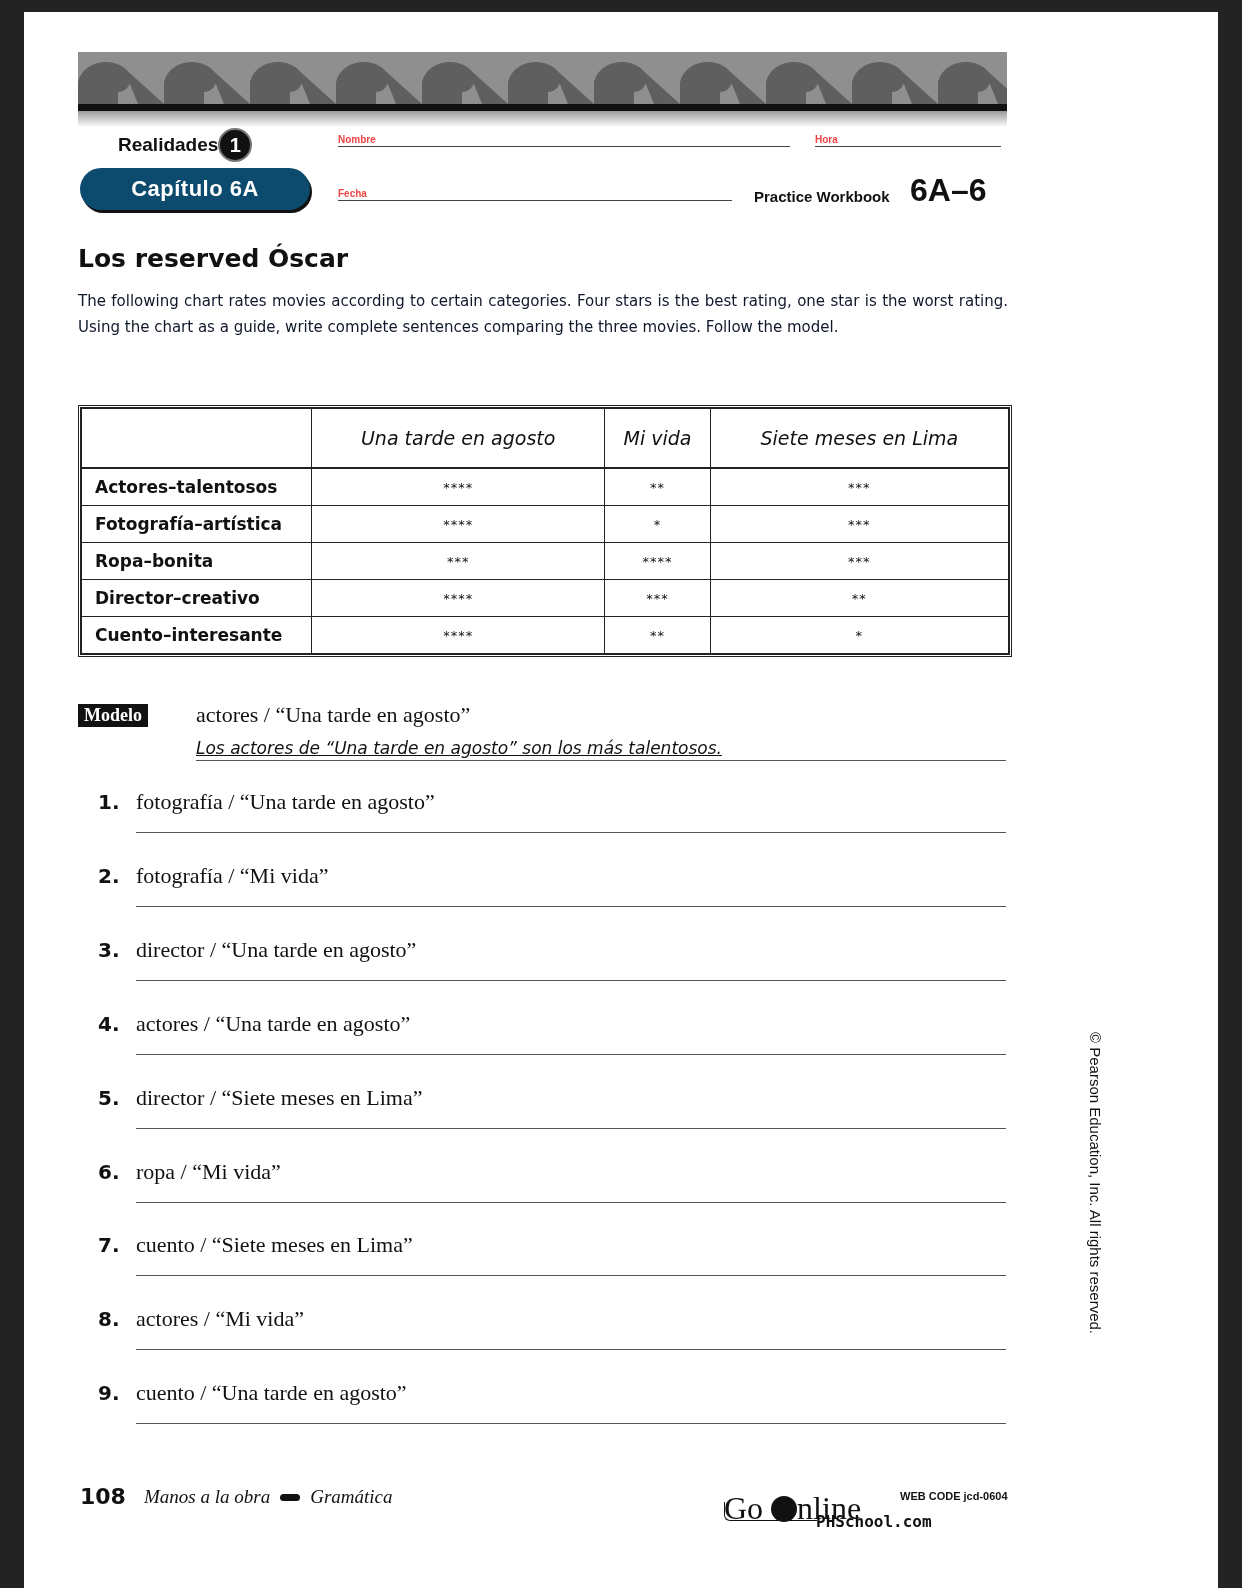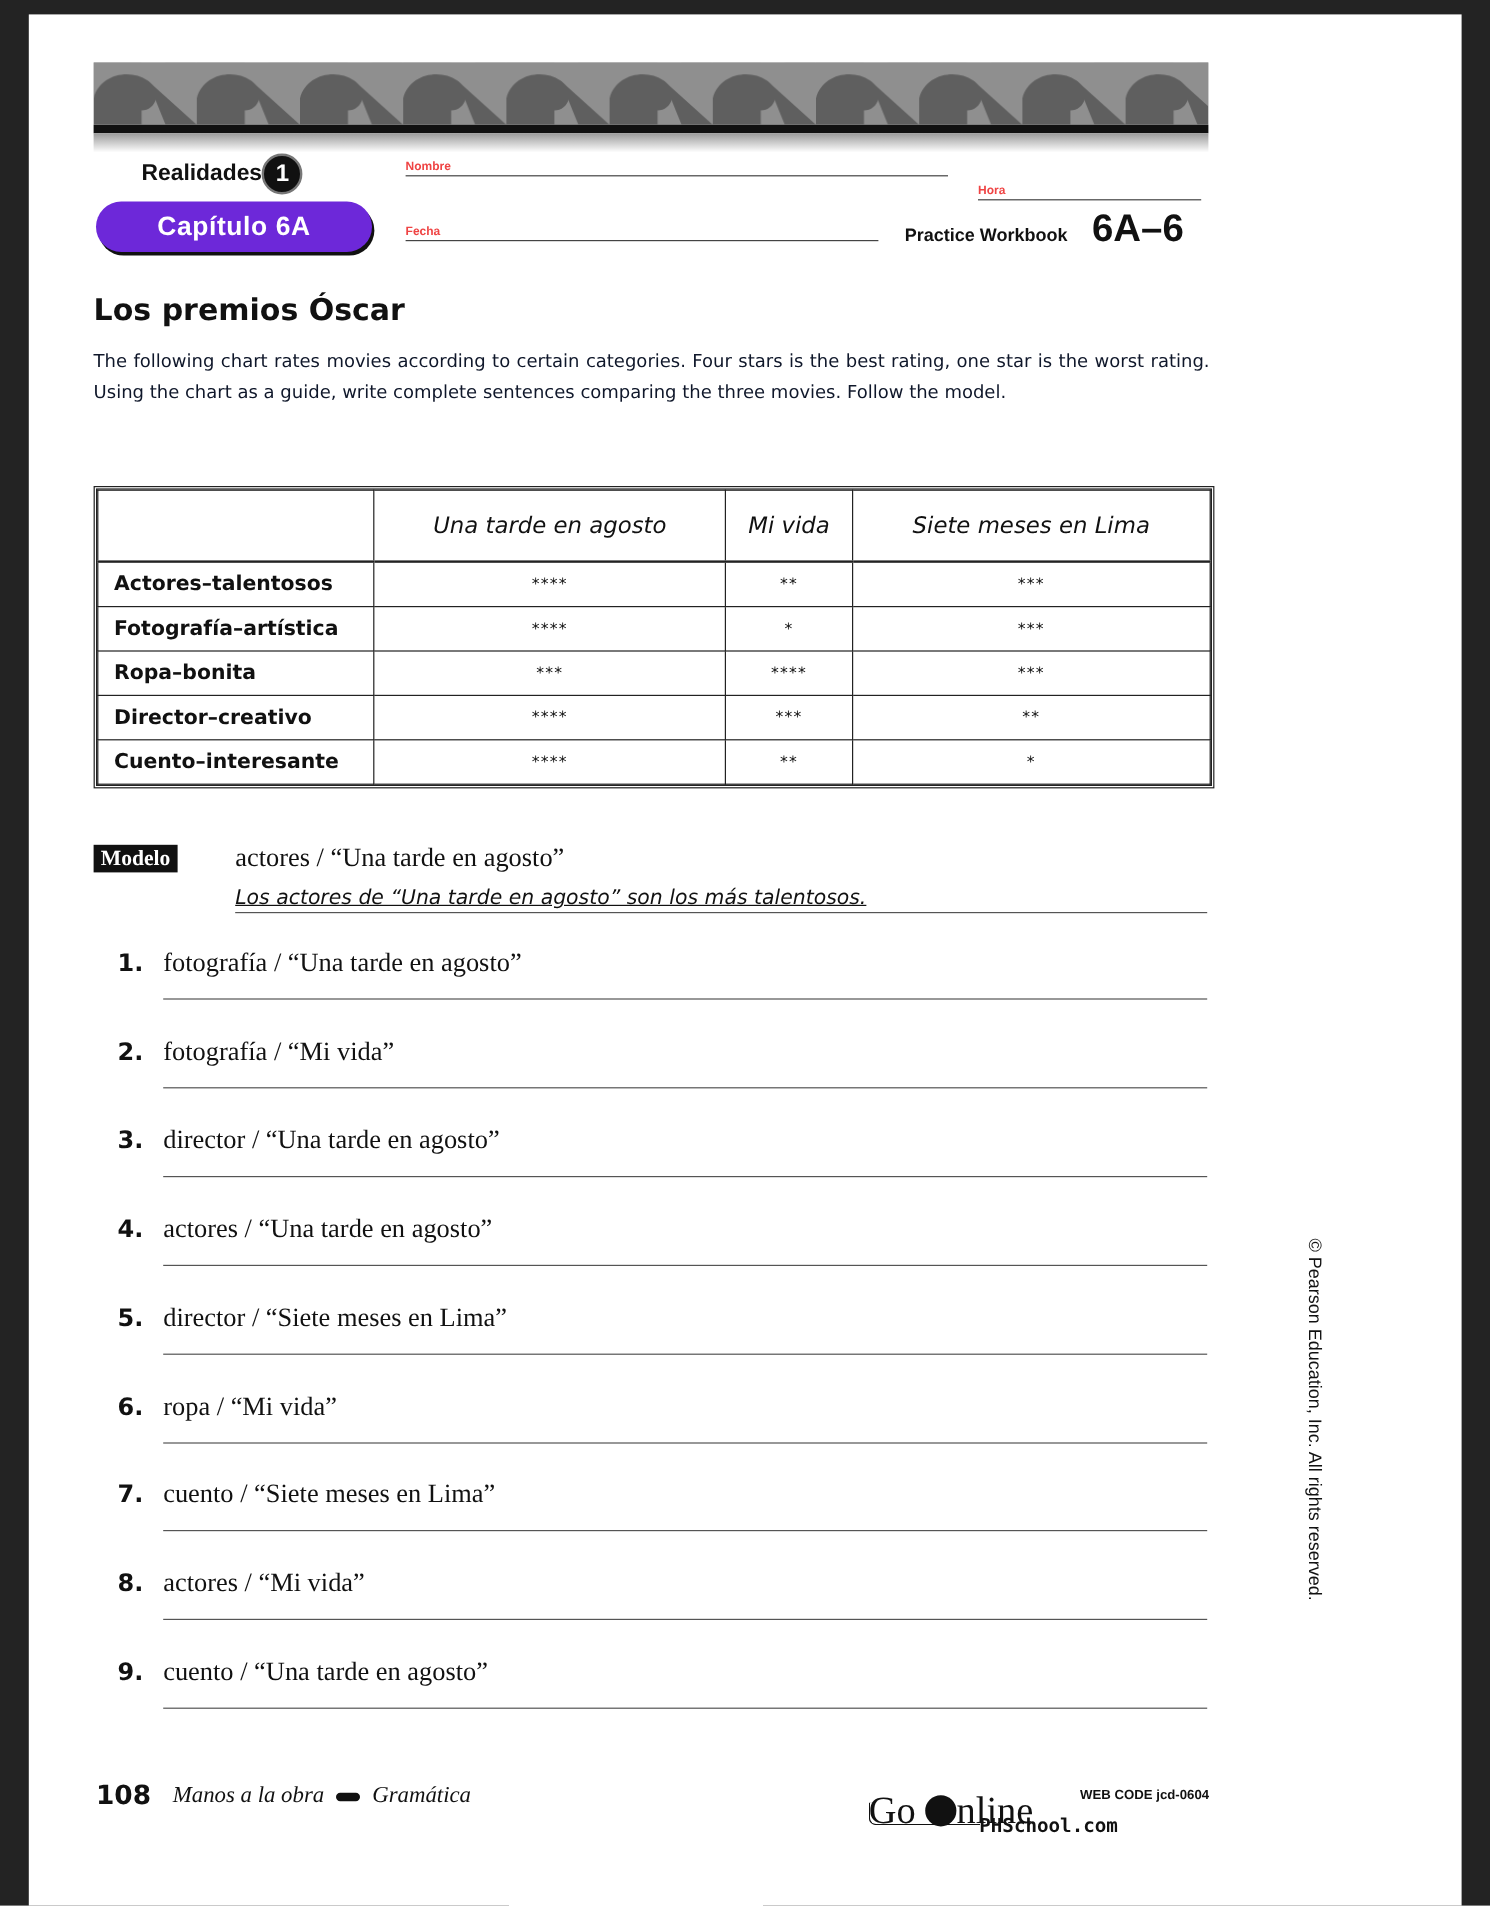--- a/index.html
+++ b/index.html
@@ -4,21 +4,21 @@
 <style>
   html, body { margin:0; padding:0; }
   body { width:1242px; height:1588px; background:#232323; position:relative; overflow:hidden; font-family:"DejaVu Sans", sans-serif; }
   .page { position:absolute; left:24px; top:12px; width:1194px; height:1576px; background:#ffffff; }
   .banner { position:absolute; left:54px; top:40px; width:929px; height:52px; background:#8f8f8f; overflow:hidden; }
   .banner svg { display:block; }
   .banner-bar { position:absolute; left:54px; top:92px; width:929px; height:7px; background:#111; }
   .banner-shadow { position:absolute; left:54px; top:99px; width:929px; height:16px; background:linear-gradient(#9a9a9a, #ffffff); }
   .realidades { position:absolute; left:94px; top:116px; font-family:"Liberation Sans", sans-serif; font-weight:bold; font-size:19px; color:#111; display:flex; align-items:center; gap:0; }
   .realidades .num { display:inline-flex; width:30px; height:30px; border-radius:50%; background:#111; color:#fff; align-items:center; justify-content:center; font-size:20px; border:2px solid #777; }
-  .capitulo { position:absolute; left:56px; top:156px; width:230px; height:42px; border-radius:22px; background:#6d28d9; color:#fff; font-family:"Liberation Sans", sans-serif; font-weight:bold; font-size:22px; display:flex; align-items:center; justify-content:center; box-shadow:2px 3px 0 #111; letter-spacing:0.5px; }
+  .capitulo { position:absolute; left:56px; top:156px; width:230px; height:42px; border-radius:22px; background:#0c4a6e; color:#fff; font-family:"Liberation Sans", sans-serif; font-weight:bold; font-size:22px; display:flex; align-items:center; justify-content:center; box-shadow:2px 3px 0 #111; letter-spacing:0.5px; }
   .field { position:absolute; font-family:"Liberation Sans", sans-serif; font-size:10px; font-weight:bold; color:#ef4444; border-bottom:1px solid #444; padding-bottom:1px; }
   .pw { position:absolute; left:730px; top:176px; font-family:"Liberation Sans", sans-serif; font-size:15px; font-weight:bold; color:#111; }
   .pwnum { position:absolute; left:886px; top:160px; font-family:"Liberation Sans", sans-serif; font-size:32px; font-weight:bold; color:#111; }
   .title { position:absolute; left:54px; top:232px; font-family:"DejaVu Sans", sans-serif; font-weight:bold; font-size:25px; color:#111; }
   .instructions { position:absolute; left:54px; top:276px; width:930px; font-family:"DejaVu Sans", sans-serif; font-size:15px; line-height:26px; color:#0f172a; text-align:justify; }
   .tbl { position:absolute; left:54px; top:393px; width:928px; border:3px double #222; border-collapse:collapse; }
   .tbl table { width:100%; border-collapse:collapse; }
   .tbl th, .tbl td { border:1px solid #222; }
   .tbl th { height:56px; font-family:"DejaVu Sans", sans-serif; font-style:italic; font-weight:normal; font-size:19px; color:#111; border-bottom:2px solid #222; }
   .tbl td { height:34px; font-size:16px; color:#111; text-align:center; }
@@ -61,26 +61,26 @@
   <div class="banner-bar"></div>
   <div class="banner-shadow"></div>
 
   <div class="realidades">
     <span>Realidades</span>
     <span class="num">1</span>
   </div>
   <div class="capitulo">Capítulo 6A</div>
 
   <div class="field" style="left:314px; top:122px; width:452px;"><span>Nombre</span></div>
-  <div class="field" style="left:791px; top:122px; width:186px;margin-top:20px;"><span>Hora</span></div>
+  <div class="field" style="left:791px; top:122px; width:186px;"><span>Hora</span></div>
   <div class="field" style="left:314px; top:176px; width:394px;"><span>Fecha</span></div>
   <div class="pw">Practice Workbook</div>
   <div class="pwnum">6A–6</div>
 
-  <div class="title">Los premios Óscar</div>
+  <div class="title">Los reserved Óscar</div>
   <div class="instructions">The following chart rates movies according to certain categories. Four stars is the best rating, one star is the worst rating. Using the chart as a guide, write complete sentences comparing the three movies. Follow the model.</div>
 
   <div class="tbl">
     <table>
       <thead>
         <tr>
           <th></th>
           <th>Una tarde en agosto</th>
           <th>Mi vida</th>
           <th>Siete meses en Lima</th>

